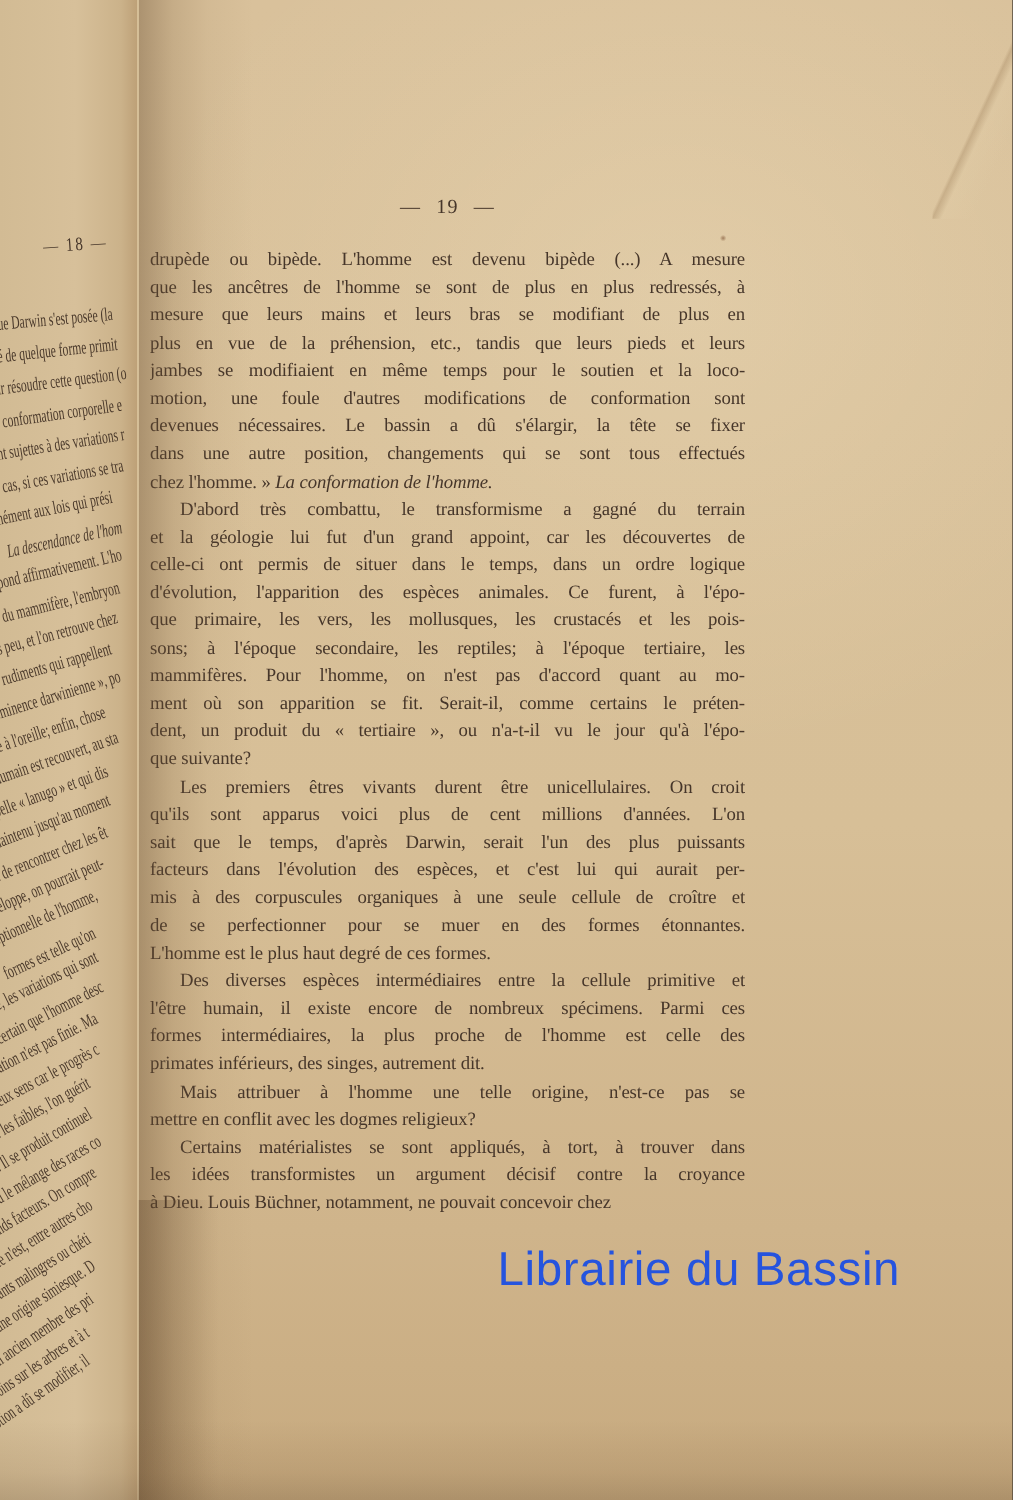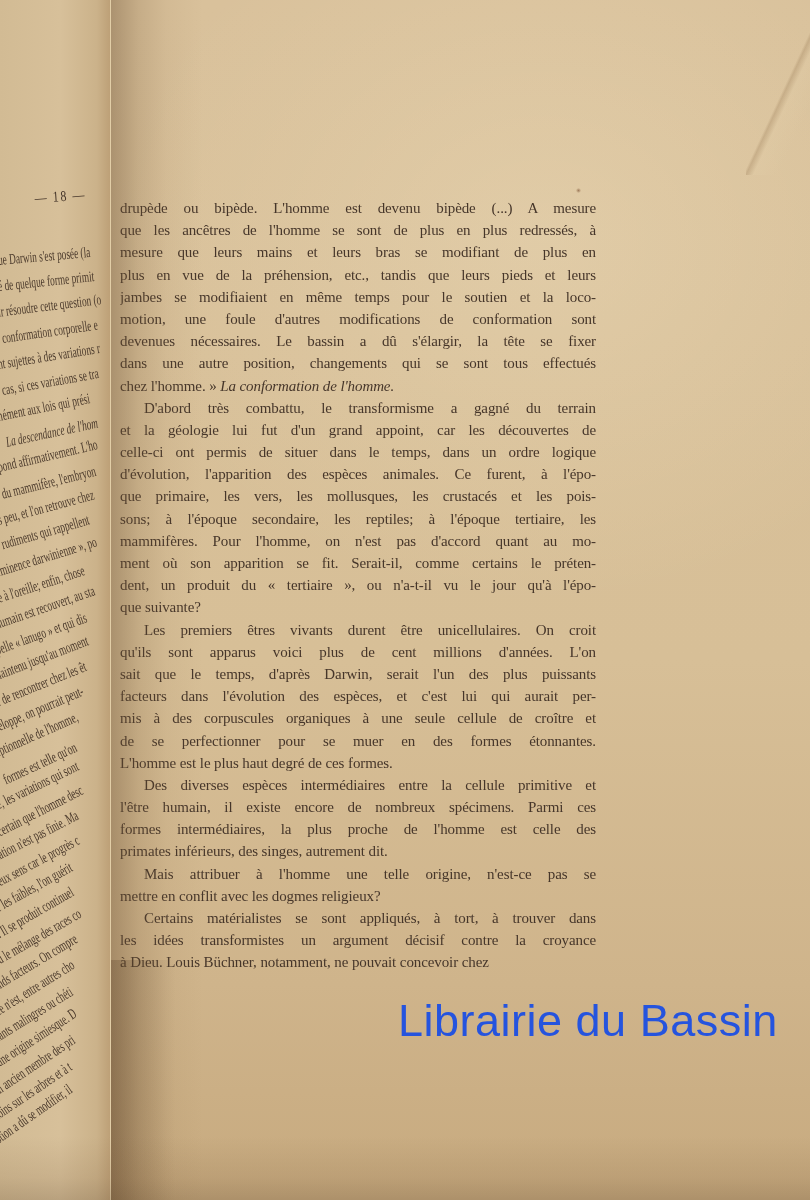--- a/index.html
+++ b/index.html
@@ -58,30 +58,31 @@
     background:linear-gradient(115deg, rgba(0,0,0,0) 54%, rgba(146,115,78,0.28) 56%, rgba(226,206,168,0.30) 61%, rgba(0,0,0,0) 78%);
   }
   .bottom-shade {
     position:absolute; left:0; right:0; bottom:0; height:64px; pointer-events:none;
     background:linear-gradient(180deg, rgba(0,0,0,0), rgba(118,88,57,0.14) 65%, rgba(98,73,47,0.26) 100%);
   }
   
   .watermark {
     position:absolute; left:398px; top:995px;
     font-family:"Liberation Sans","DejaVu Sans",sans-serif;
-    font-size:45px; font-weight:400; letter-spacing:0.5px; opacity:0.95;
+    font-size:38px; font-weight:400; letter-spacing:0.5px; opacity:0.95;
     white-space:nowrap;
   }
 </style>
 </head>
 <body>
 
 <div class="photo">
 
   <div class="right-page">
+    <div class="page-num">— 19 —</div>
     <div class="speck"></div>
     <div class="text-block" id="text-block">
         <div class="para">
           <div class="line"><span>drupède ou bipède. L'homme est devenu bipède (...) A mesure</span></div>
           <div class="line"><span>que les ancêtres de l'homme se sont de plus en plus redressés, à</span></div>
           <div class="line"><span>mesure que leurs mains et leurs bras se modifiant de plus en</span></div>
           <div class="line"><span>plus en vue de la préhension, etc., tandis que leurs pieds et leurs</span></div>
           <div class="line"><span>jambes se modifiaient en même temps pour le soutien et la loco-</span></div>
           <div class="line"><span>motion, une foule d'autres modifications de conformation sont</span></div>
           <div class="line"><span>devenues nécessaires. Le bassin a dû s'élargir, la tête se fixer</span></div>

